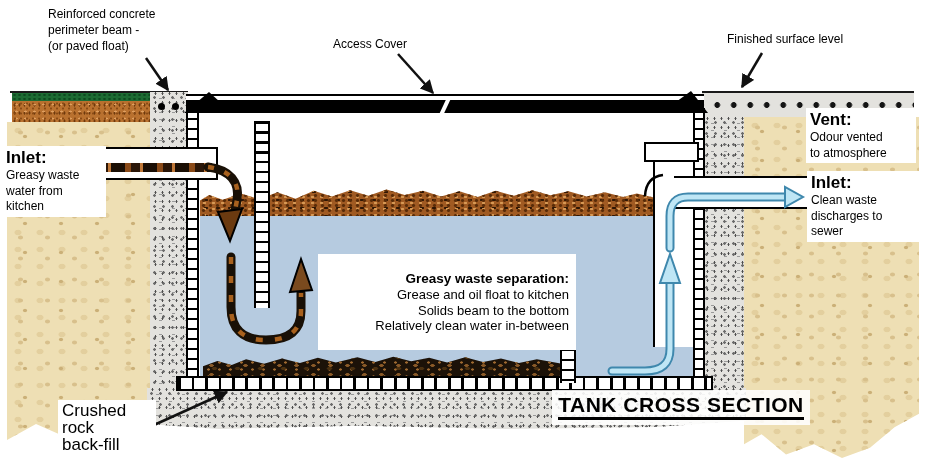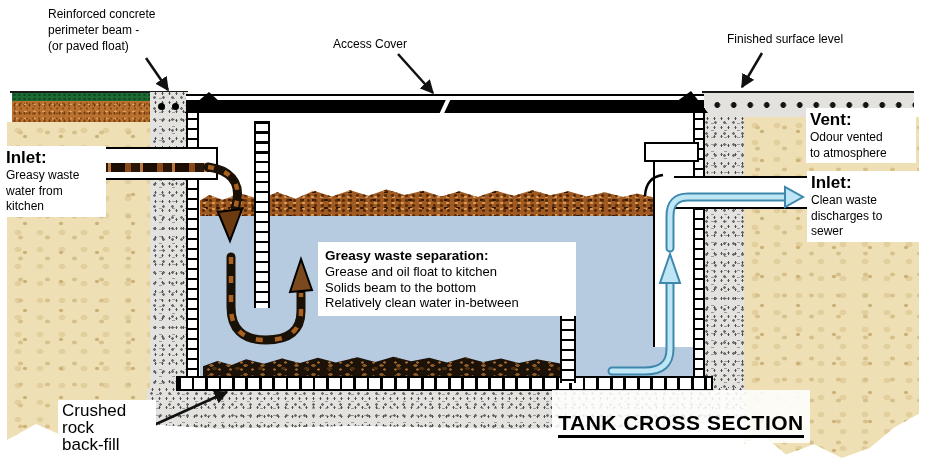--- a/index.html
+++ b/index.html
@@ -165,29 +165,29 @@
     <div class="lbl-line">to atmosphere</div>
   </div>
 
   <div class="abs lbl-box" style="left:807px;top:171px;width:104px;">
     <div class="lbl-title">Inlet:</div>
     <div class="lbl-line">Clean waste</div>
     <div class="lbl-line">discharges to</div>
     <div class="lbl-line">sewer</div>
   </div>
 
-  <div class="abs lbl-box" style="left:318px;top:242px;width:244px;padding:5px 7px;">
+  <div class="abs lbl-box" style="left:318px;top:254px;width:244px;padding:16px 7px;text-align:right;">
     <div class="sep-title">Greasy waste separation:</div>
     <div class="sep-line">Grease and oil float to kitchen</div>
     <div class="sep-line">Solids beam to the bottom</div>
     <div class="sep-line">Relatively clean water in-between</div>
   </div>
 
   <div class="abs lbl-box" style="left:58px;top:400px;width:90px;font-size:17px;line-height:17px;">
     <div>Crushed rock</div>
     <div>back-fill</div>
   </div>
 
-  <div class="abs main-title" style="left:552px;top:390px;width:258px;height:32px;background:rgba(255,255,255,.88);text-align:center;padding-top:21px;">
+  <div class="abs main-title" style="left:552px;top:390px;width:258px;height:32px;background:rgba(255,255,255,.88);text-align:center;padding-top:3px;">
     <span>TANK CROSS SECTION</span>
   </div>
 
 </div>
 
 </body></html>

